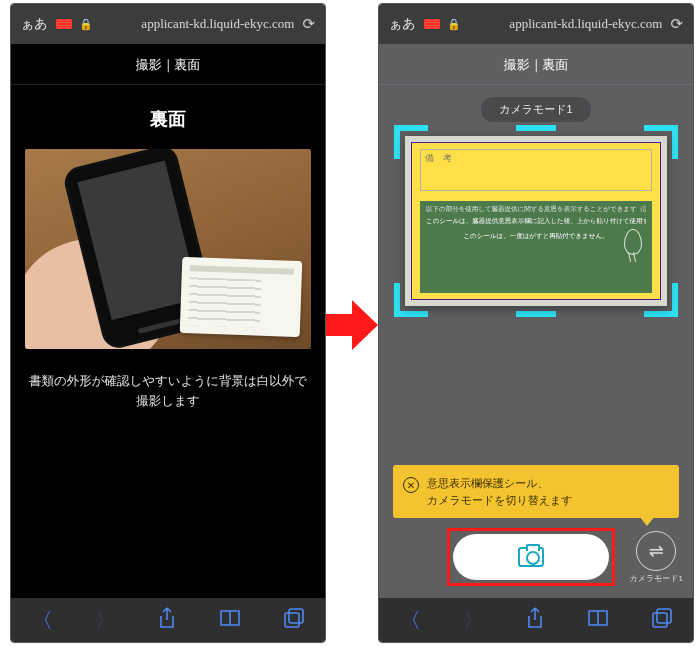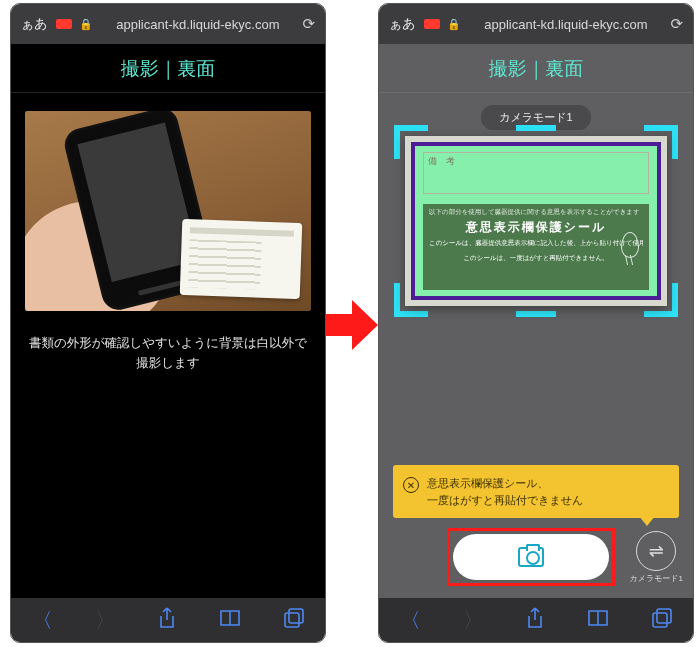--- a/index.html
+++ b/index.html
@@ -7,61 +7,61 @@
     width: 700px; height: 650px;
     background: #fff;
     font-family: -apple-system, "Hiragino Sans", sans-serif;
     position: relative;
     overflow: hidden;
   }
   .phone {
     position: absolute;
     width: 316px; height: 640px;
     border: 1px solid #555;
-    border-radius: 10px;
+    border-radius: 4px;
     overflow: hidden;
     top: 3px;
   }
   .left { left: 10px; }
   .right { left: 378px; }
 
   
   .chrome-top {
     height: 40px;
     background: #3c3c3e;
     display: flex; align-items: center;
     padding: 0 10px;
     gap: 8px;
     color: #bfbfbf;
     font-size: 13px;
   }
   .aa { font-size: 13px; color: #e6e6e6; }
   .rec { width: 16px; height: 10px; background: #ff3b30; border-radius: 2px; }
   .lock { font-size: 11px; }
-  .url { flex: 1; text-align: center; color: #d8d8d8; font-size: 13px; white-space: nowrap; overflow: hidden; text-overflow: ellipsis; }
+  .url { flex: 1; text-align: right; color: #d8d8d8; font-size: 13px; white-space: nowrap; overflow: hidden; text-overflow: ellipsis; font-family: Liberation Serif, serif; }
   .reload { font-size: 15px; color: #cfcfcf; }
 
   .chrome-bottom {
     position: absolute; bottom: 0; left: 0; right: 0;
     height: 44px;
     background: #2f2f31;
     display: flex; align-items: center; justify-content: space-around;
     color: #4f8dfd;
     font-size: 20px;
   }
   .chrome-bottom span { opacity: .95; }
   .chrome-bottom .dim { color: #4a4a55; }
 
   
   .content { position: absolute; top: 40px; bottom: 44px; left:0; right:0; }
 
   
   .left .content { background: #000; color: #fff; }
   .title-bar {
-    text-align: center; font-size: 19px; padding: 12px 0 10px; color: #5eead4;
+    text-align: center; font-size: 13px; padding: 12px 0 10px; color: #ffffff;
     border-bottom: 1px solid #222;
   }
   .sub-title { text-align: center; font-size: 18px; font-weight: 600; margin-top: 22px; }
   .demo-img {
     margin: 18px 14px 0;
     height: 200px;
     background: linear-gradient(160deg,#a87a4a 0%,#8a5f36 60%,#6e4a28 100%);
     border-radius: 2px;
     position: relative;
     overflow: hidden;
@@ -132,22 +132,22 @@
   .frame .mid{position:absolute;width:40px;height:6px;background:#2de1f5;left:calc(50% - 20px);}
   .mid-t{top:-3px;} .mid-b{bottom:-3px;}
 
   .card-back {
     position:absolute; inset:8px;
     background:#d7d9cf;
     box-shadow:0 3px 10px rgba(0,0,0,.35);
     padding:6px;
   }
   .card-paper{
-    background:#86efac; height:100%; position:relative;
-    border:4px solid #4c1d95;
+    background:#fde047; height:100%; position:relative;
+    border:1px solid #4c1d95;
   }
   .bikou{
     position:absolute;top:6px;left:8px;right:8px;height:42px;
     border:1px solid #b5b49e;
     font-size:9px;color:#7a7964;padding:2px 4px;
   }
   .green-strip{
     position:absolute;left:8px;right:8px;top:58px;bottom:6px;
     background:#4d7a4d;color:#fff;text-align:center;
     padding:4px 6px;
@@ -214,20 +214,21 @@
   <div class="chrome-top">
     <span class="aa">ぁあ</span>
     <span class="rec"></span>
     <span class="lock">🔒</span>
     <span class="url">applicant-kd.liquid-ekyc.com</span>
     <span class="reload">⟳</span>
   </div>
 
   <div class="content">
     <div class="title-bar">撮影｜裏面</div>
+    <div class="sub-title">裏面</div>
 
     <div class="demo-img">
       <div class="demo-hand"></div>
       <div class="demo-phone">
         <div class="viewfinder"></div>
           <div class="bar"></div>
       </div>
       <div class="demo-card"></div>
     </div>
 
@@ -285,33 +286,32 @@
       <div class="corner c-br1"></div>
         <div class="corner cv c-br2"></div>
       <div class="mid mid-t"></div>
         <div class="mid mid-b"></div>
 
       <div class="card-back">
         <div class="card-paper">
           <div class="bikou">備　考</div>
           <div class="green-strip">
             <div class="note">以下の部分を使用して臓器提供に関する意思を表示することができます（記入は自由です。）</div>
-            <div class="big">意思表示欄保護シール</div>
             <div class="line">このシールは、臓器提供意思表示欄に記入した後、上から貼り付けて使用することができます。</div>
             <div class="line2">このシールは、一度はがすと再貼付できません。</div>
             <div class="ribbon"></div>
           </div>
         </div>
       </div>
     </div>
 
     <div class="tip">
       <span class="x">✕</span>
       <span>意思表示欄保護シール、</span><br>
-      <span>一度はがすと再貼付できません</span>
+      <span>カメラモードを切り替えます</span>
     </div>
     <div class="tip-tail"></div>
 
     <div class="shutter-wrap">
       <div class="shutter">
         <span class="cam-icon"></span>
       </div>
     </div>
 
     <div class="mode-switch">

